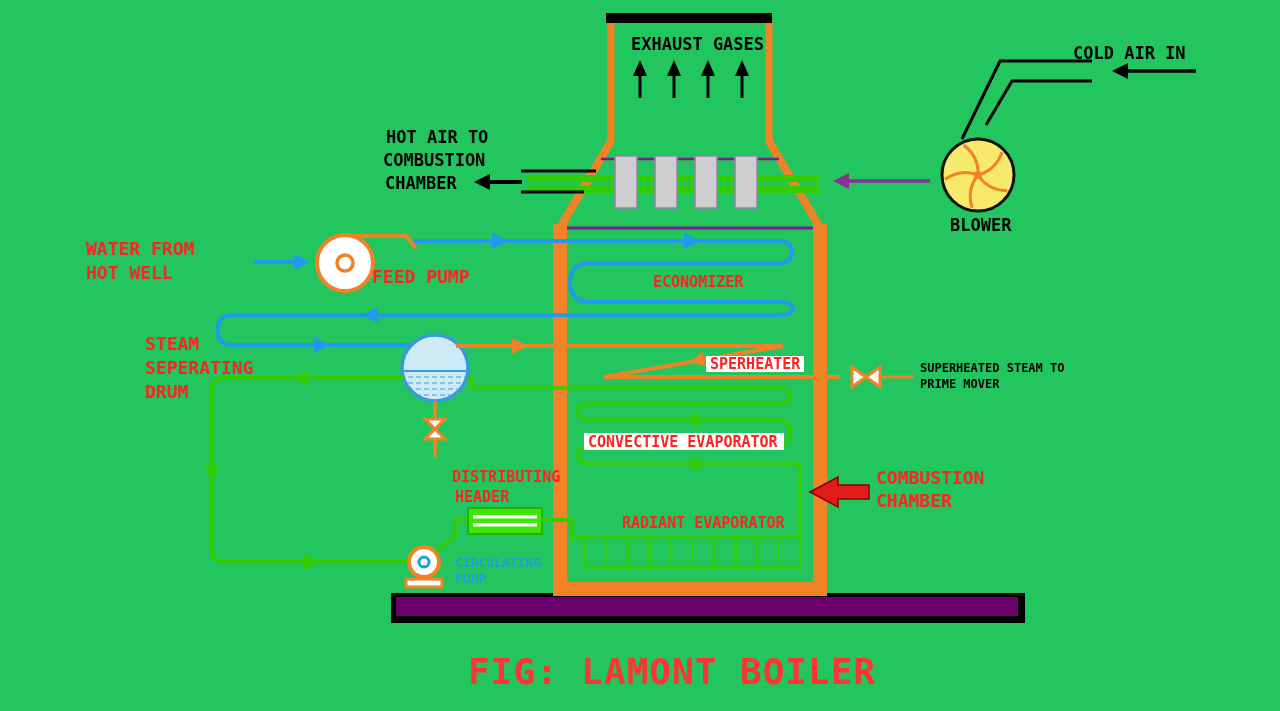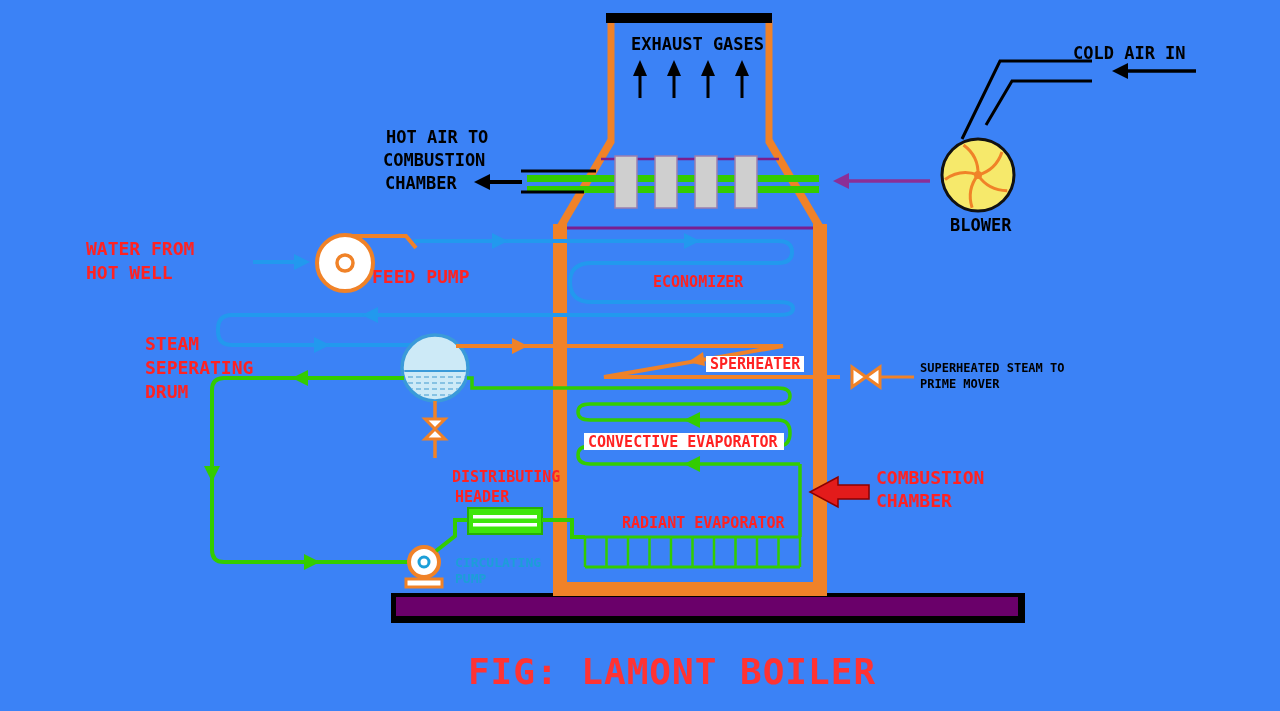--- a/index.html
+++ b/index.html
@@ -1,16 +1,16 @@
 <!DOCTYPE html>
 <html><head>
 <meta charset="utf-8">
 <style>
   html,body{margin:0;padding:0;background:#ffffff;}
-  .canvas{width:1280px;height:711px;position:relative;background:#3b82f6;overflow:hidden;}
+  .canvas{width:1280px;height:711px;position:relative;background:#22c55e;overflow:hidden;}
   svg{display:block;}
   text{font-family:"DejaVu Sans Mono","Liberation Mono",monospace;font-weight:bold;}
   .red{fill:#FF2222;}
   .blk{fill:#000000;}
   .cyan{fill:#1C9FD8;}
   .t17{font-size:17px;}
   .t18{font-size:18px;}
   .t15{font-size:15px;}
   .t13{font-size:13px;}
   .t12{font-size:12px;}

